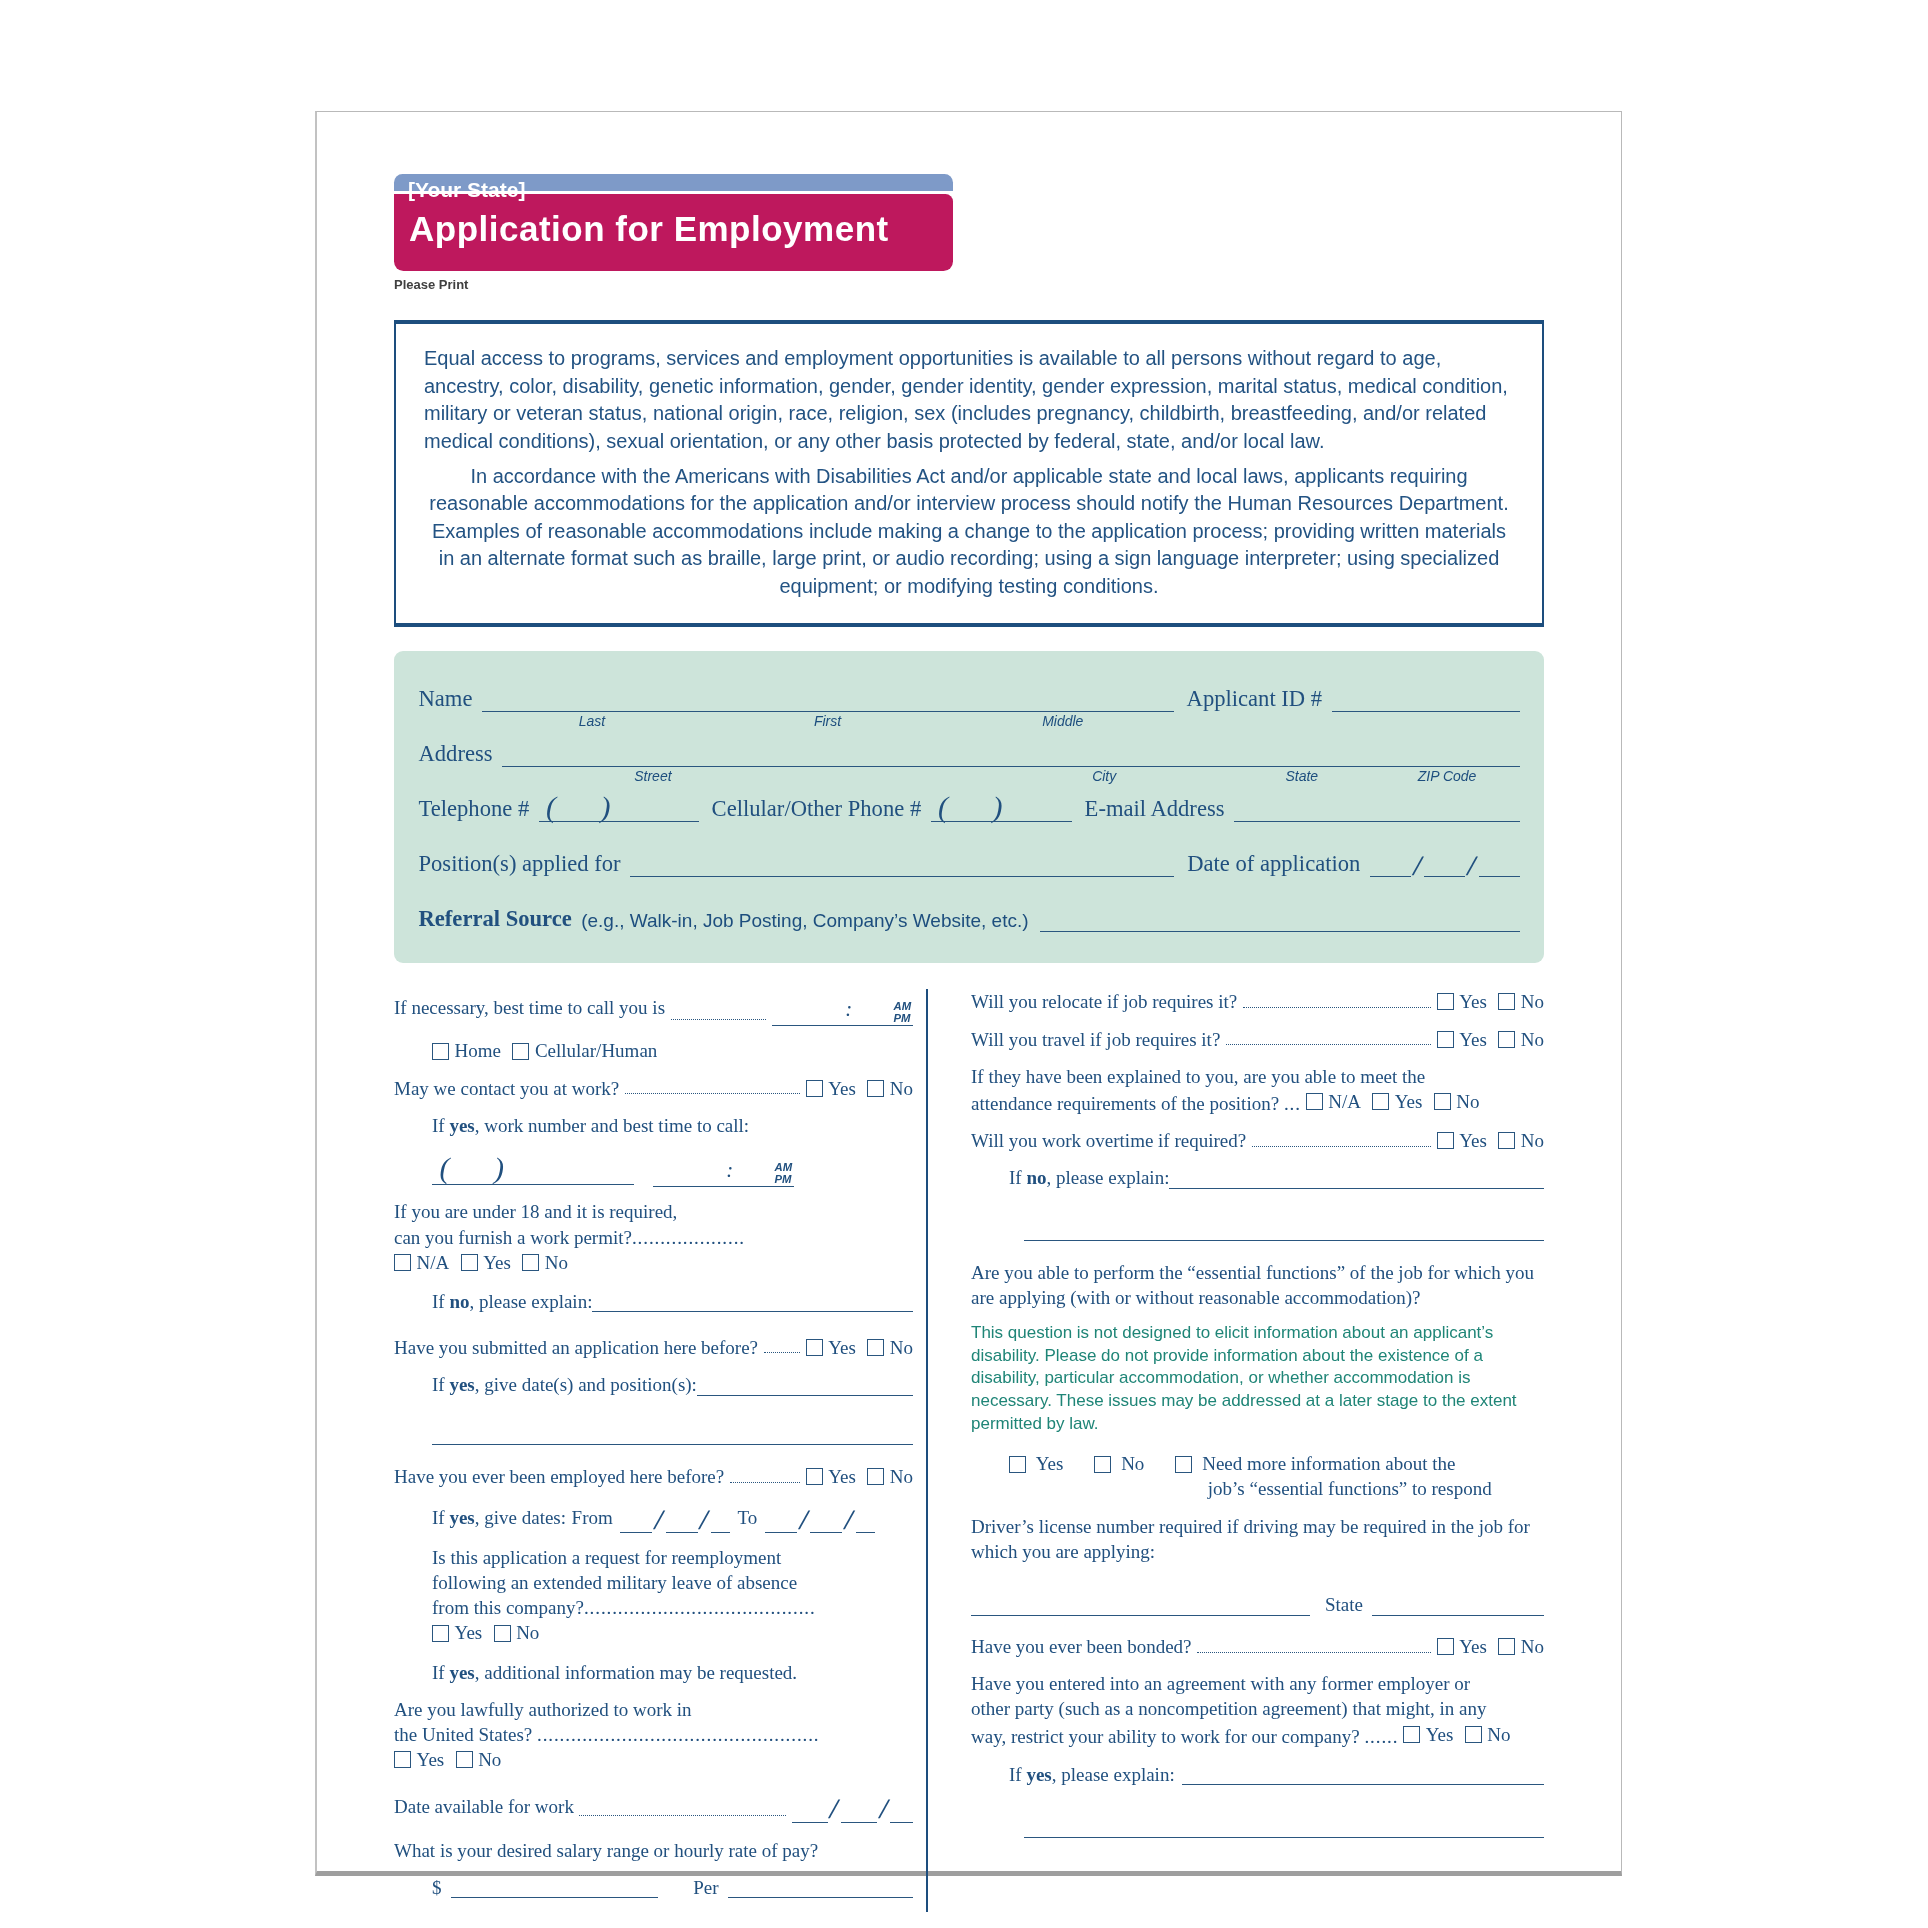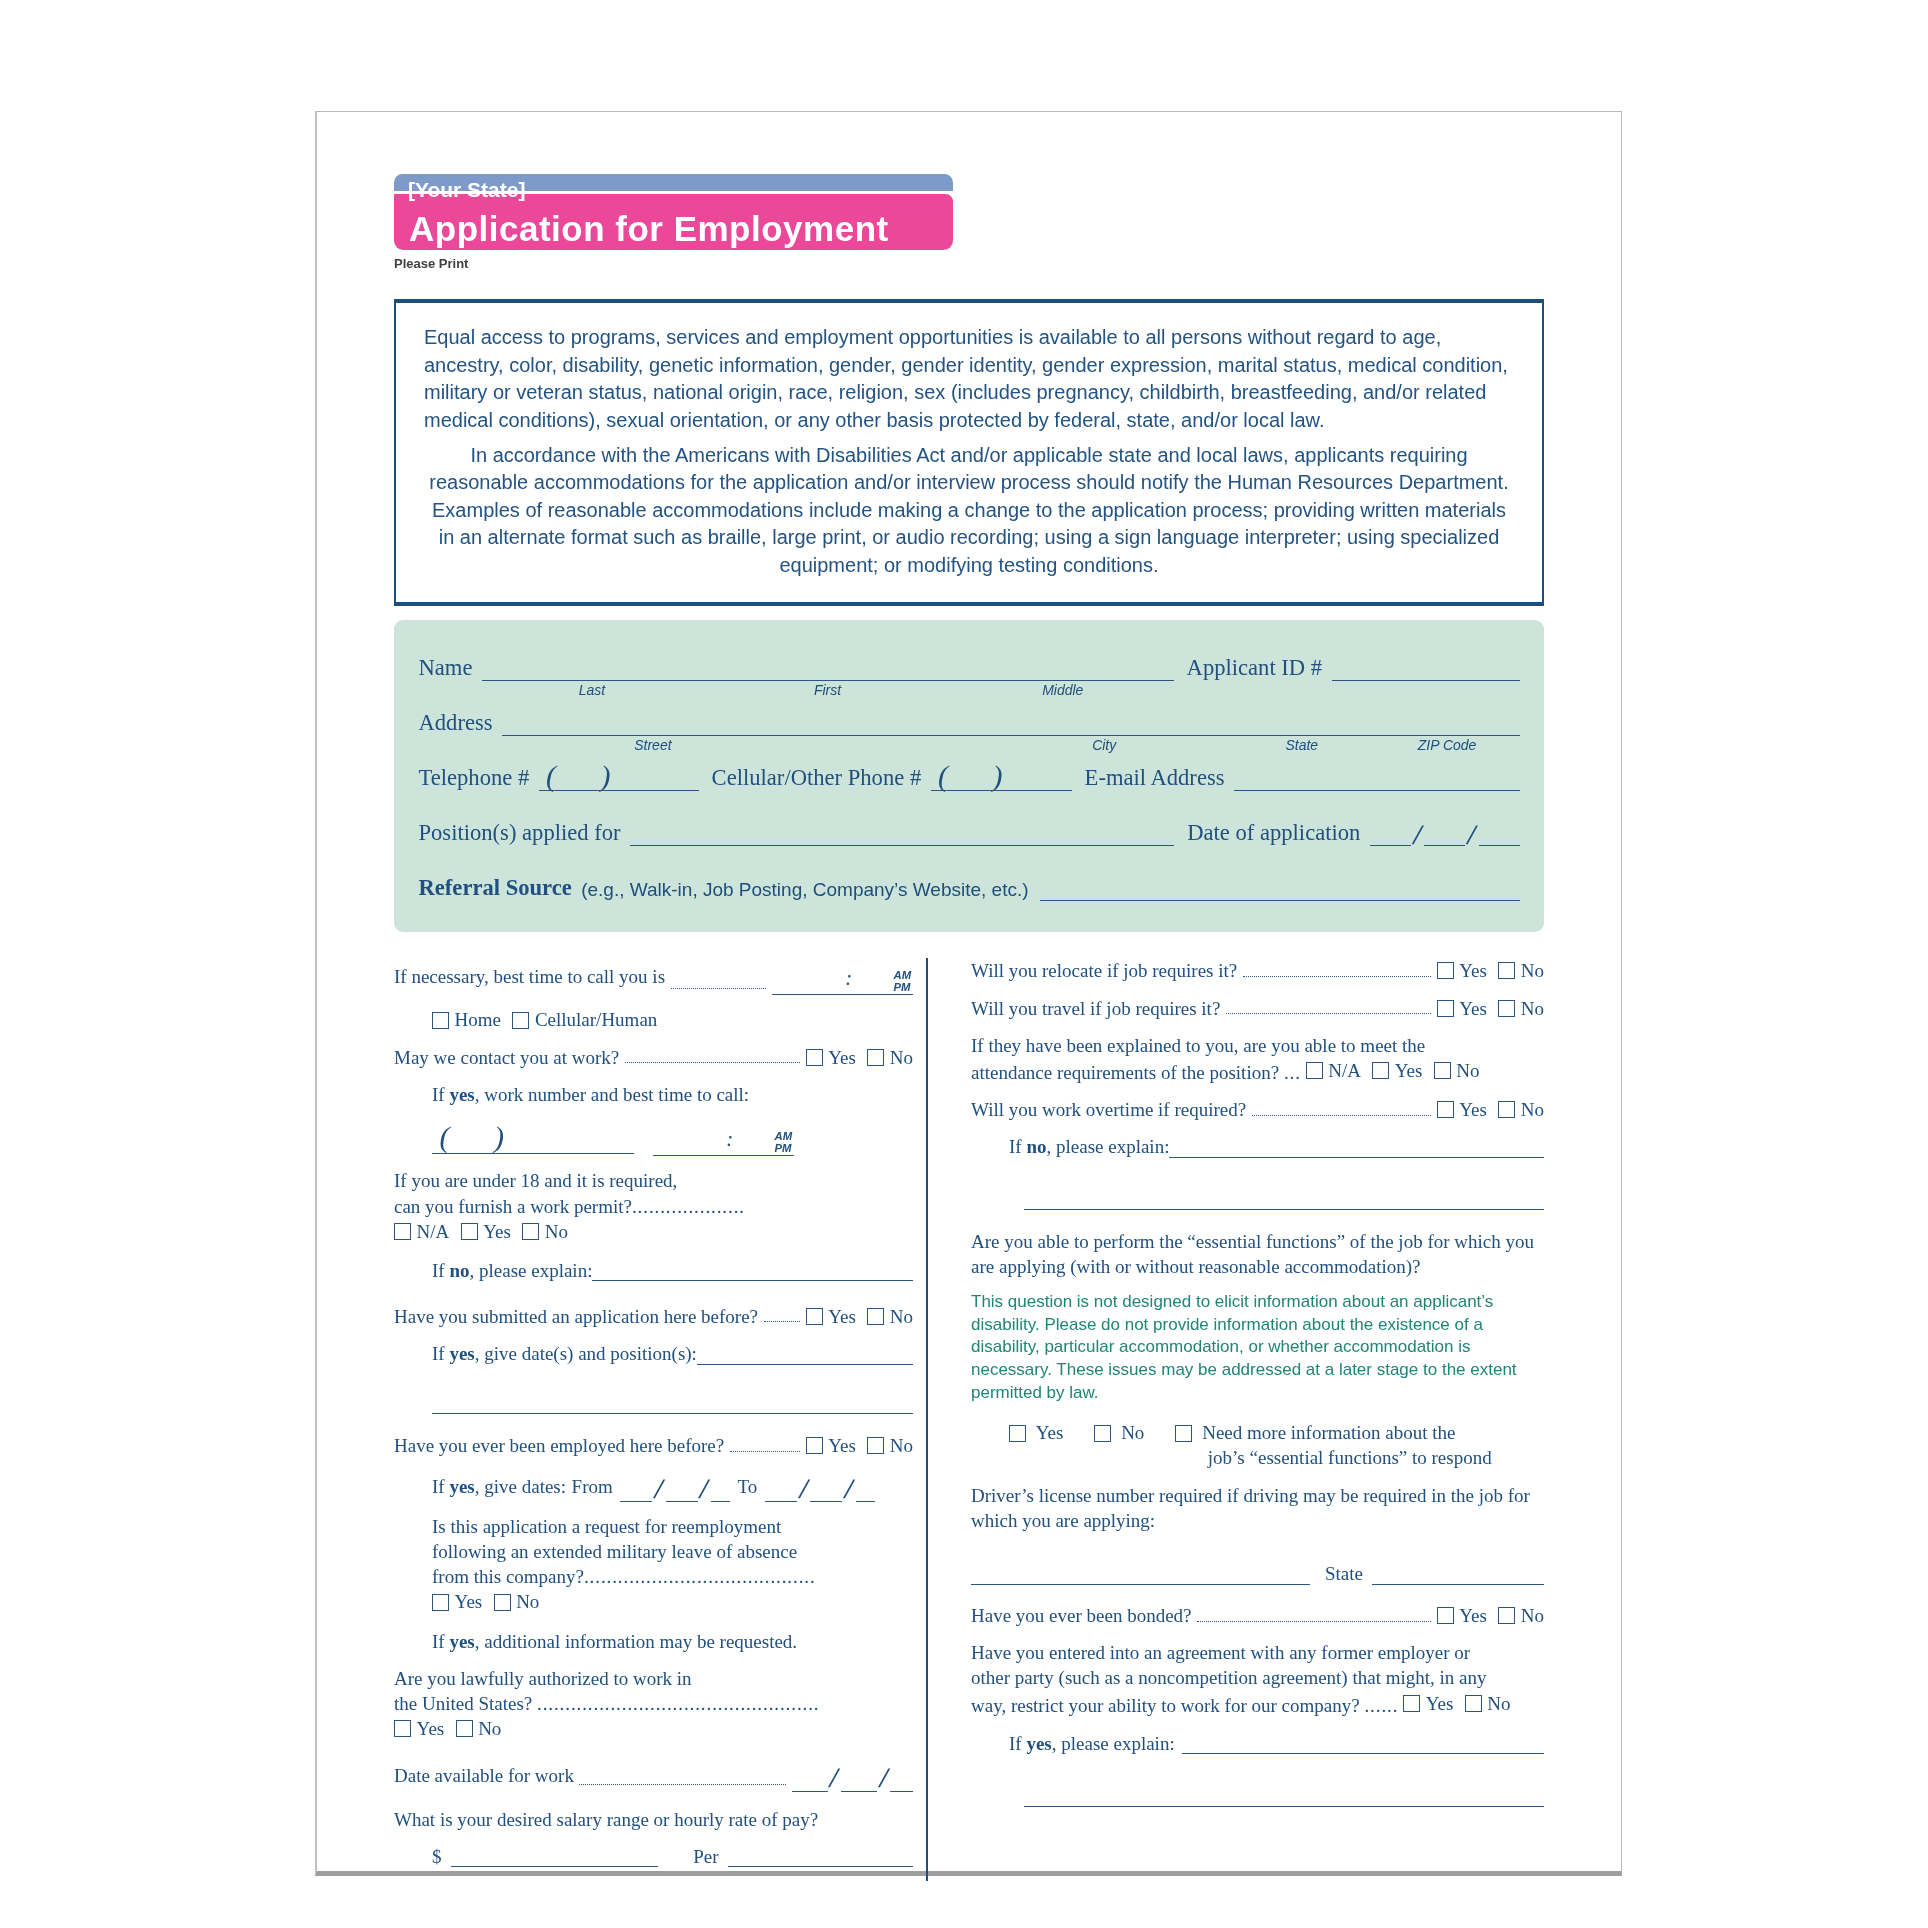--- a/index.html
+++ b/index.html
@@ -5,31 +5,31 @@
   html,body{margin:0;padding:0;}
   body{width:1928px;height:1928px;background:#ffffff;position:relative;
        font-family:"Liberation Sans", sans-serif;}
   .paper{position:absolute;left:315px;top:111px;width:1307px;height:1765px;
          background:#ffffff;border:1.9px solid #b9b9b9;border-left:2.8px solid #c2c2c2;
          border-bottom:5.6px solid #9e9e9e;box-sizing:border-box;padding:0 77px;}
   
   .tab{margin-top:62px;width:559px;height:17px;background:#7e9ac8;
        border-radius:8.5px 8.5px 0 0;color:#ffffff;font-weight:bold;font-size:21px;
        line-height:31px;padding-left:14px;box-sizing:border-box;}
-  .titlebar{width:559px;height:56px;background:#ec4899;margin-top:2.8px;
+  .titlebar{width:559px;height:77px;background:#be185d;margin-top:2.8px;
        border-radius:0 7.5px 9.4px 9.4px;color:#ffffff;font-weight:bold;font-size:35px;
        line-height:70px;padding-left:15px;box-sizing:border-box;letter-spacing:0.5px;}
   .pprint{margin-top:6.6px;font-size:13px;font-weight:bold;color:#404040;}
   
   .notice{margin-top:28px;border:2.8px solid #1d4e7e;border-top-width:4.7px;border-bottom-width:4.7px;
        padding:21px 28px 22.6px 28px;color:#235383;font-size:20px;line-height:1.37;}
   .notice p{margin:0;}
   .notice p + p{margin-top:8px;text-align:center;}
   
-  .green{margin-top:14px;background:#cde4da;padding:34px 24.5px 28px 24.5px;color:#1d4e7e;border-radius:9px;}
+  .green{margin-top:24px;background:#cde4da;padding:34px 24.5px 28px 24.5px;color:#1d4e7e;border-radius:9px;}
   .idrow{display:flex;align-items:flex-end;margin-bottom:28px;}
   .idrow:last-child{margin-bottom:3.8px;}
   .ser{font-family:"Liberation Serif", serif;font-size:22.6px;color:#21507f;
        white-space:nowrap;padding-right:9.4px;}
   .fill{flex:1 1 auto;border-bottom:1.9px solid #2a567f;height:26px;position:relative;}
   .subl{position:absolute;top:100%;margin-top:2.8px;font-size:14px;color:#1d4e7e;
         font-family:"Liberation Sans", sans-serif;}
   .phone{flex:0 0 160px;}
   .paren{position:absolute;bottom:-3.8px;font-family:"Liberation Serif", serif;
          font-size:30px;color:#21507f;}

